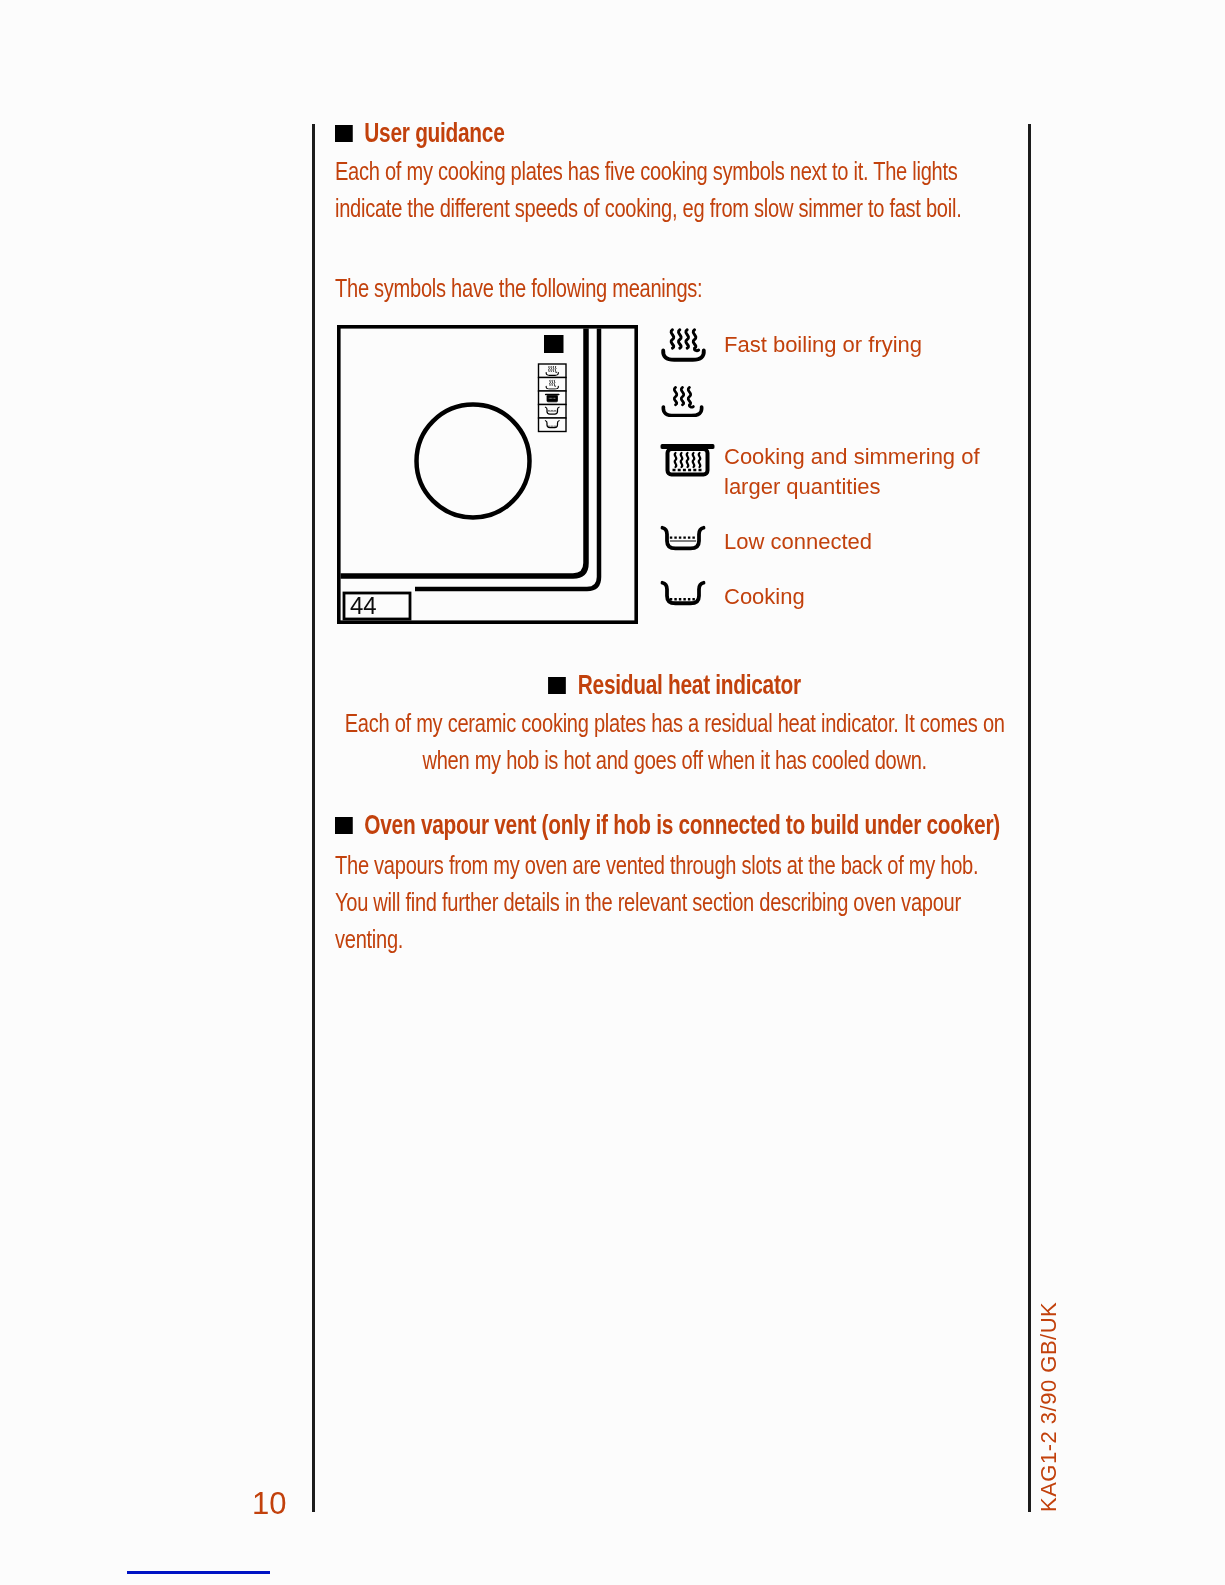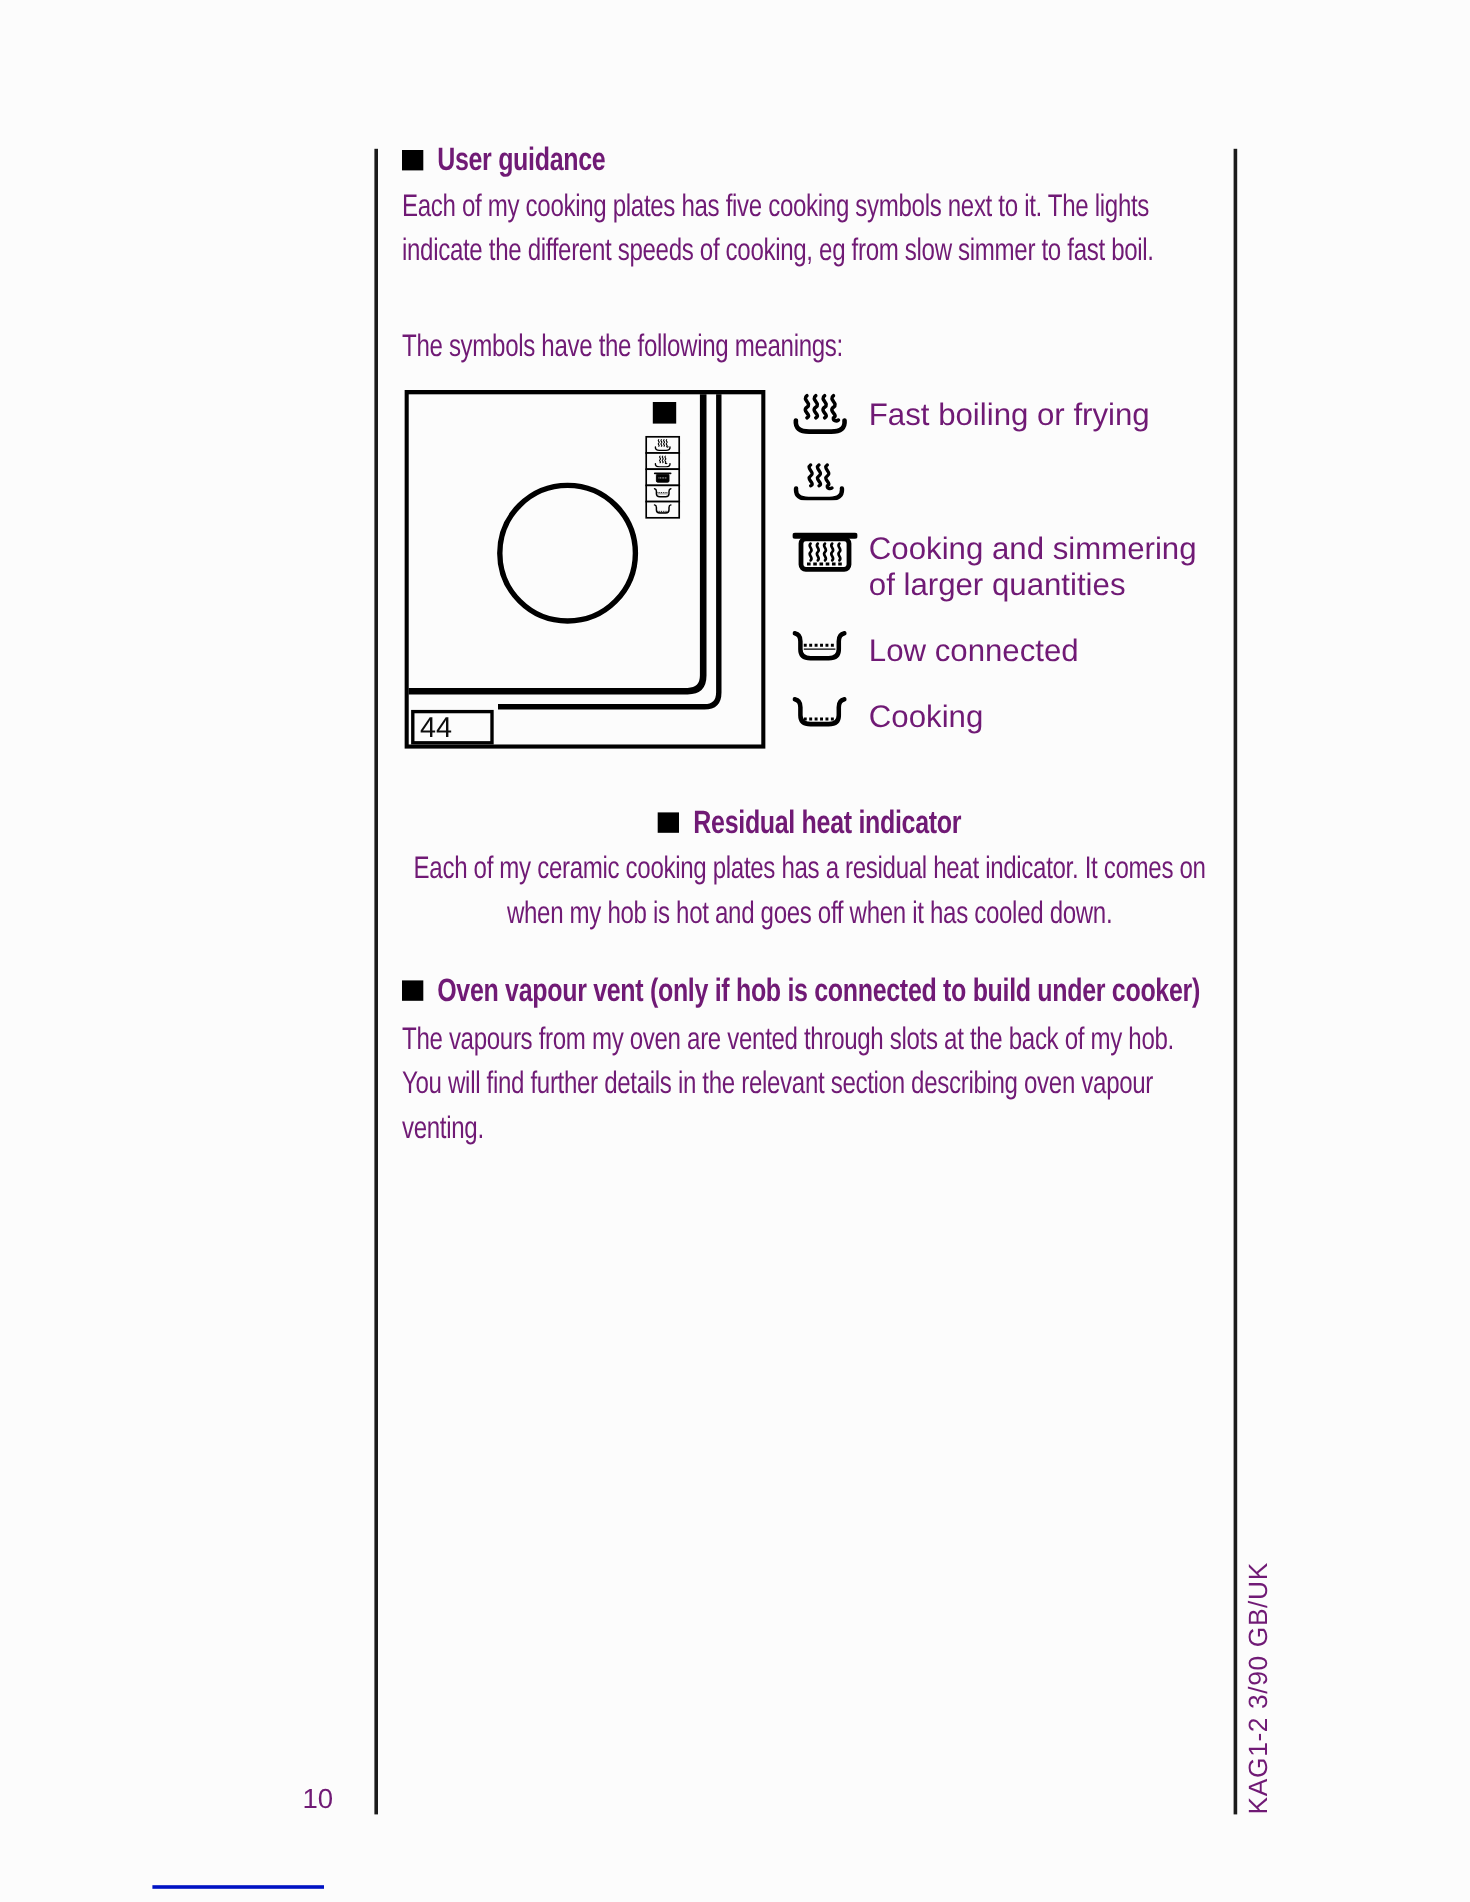--- a/index.html
+++ b/index.html
@@ -1,21 +1,21 @@
 <!DOCTYPE html>
 <html><head>
 <meta charset="utf-8">
 <style>
   html,body{margin:0;padding:0;background:#e8e8e8;}
   .page{
     position:relative;
     width:1225px;height:1585px;
     background:#fcfcfc;
     font-family:"Liberation Sans","DejaVu Sans",sans-serif;
-    color:#701a75;
+    color:#c2410c;
     overflow:hidden;
   }
   .rule{position:absolute;width:3px;top:124px;height:1388px;background:#1c1c1c;}
   .rule-left{left:312px;}
   .rule-right{left:1028px;}
 
   .content{position:absolute;left:335px;top:116px;width:695px;}
 
   
   .cond{
@@ -32,28 +32,28 @@
     margin-right:15px;vertical-align:0px;
   }
   p.body{font-size:26px;line-height:37px;margin:0;}
   p.intro{margin-top:43px;}
 
   .hobfig{display:flex;margin:18px 0 0 0;}
   .diagram{flex:0 0 auto;}
   .legend{margin-left:22px;padding-top:2px;display:flex;flex-direction:column;gap:22px;}
   .lg-row{display:flex;align-items:flex-start;}
   .lg-ic{width:64px;flex:0 0 64px;display:flex;justify-content:flex-start;}
-  .lg-label{font-size:26px;line-height:30px;width:300px;margin-top:3px;}
+  .lg-label{font-size:22px;line-height:30px;width:300px;margin-top:3px;}
 
   .sec-residual{margin-top:44px;text-align:center;}
   .sec-oven{margin-top:28px;}
   .sec-oven h2.sect{line-height:36px;}
   .sec-oven p.body{margin-top:4px;}
 
-  .pagenum{position:absolute;left:252px;top:1486px;font-size:23px;}
+  .pagenum{position:absolute;left:252px;top:1486px;font-size:31px;}
   .sidecode{
     position:absolute;left:1036px;top:1512px;
     font-size:22px;letter-spacing:0.5px;white-space:nowrap;
     transform:rotate(-90deg);transform-origin:0 0;
   }
   .blue-line{position:absolute;left:127px;top:1571px;width:143px;height:3px;background:#0013c4;}
   svg text{font-family:"Liberation Sans","DejaVu Sans",sans-serif;}
 </style>
 </head>
 <body>

